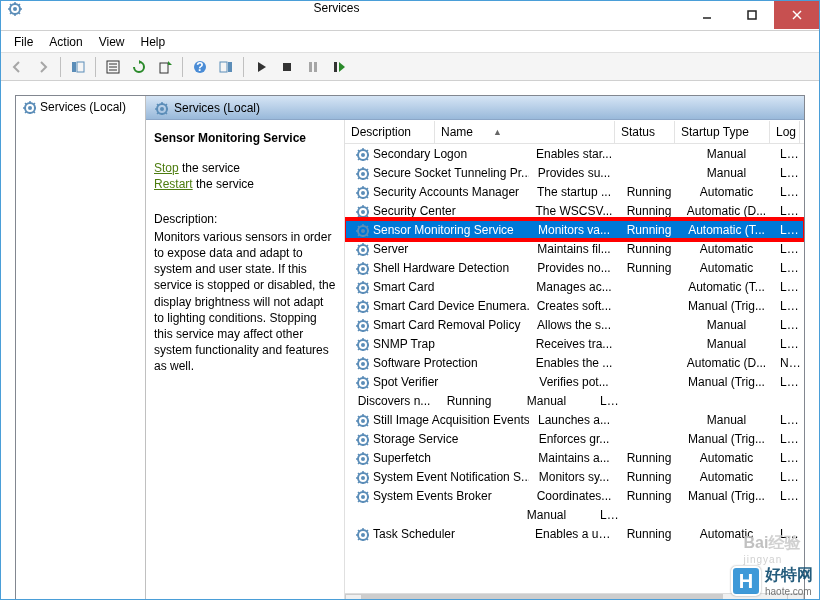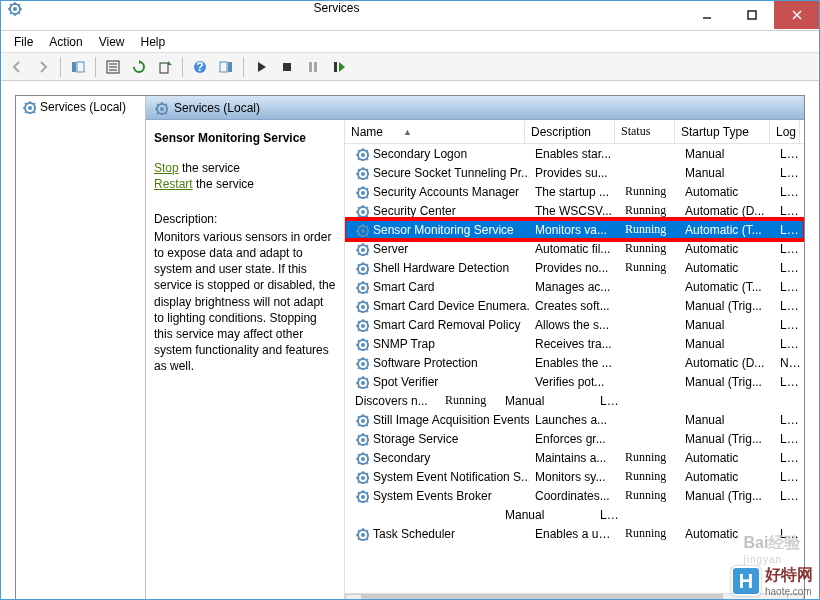--- a/index.html
+++ b/index.html
@@ -41,52 +41,52 @@
 .detail-panel a { color: #4d7c0f; }
 .detail-panel .actions { margin-bottom: 18px; }
 .detail-panel .desc-label { margin-bottom: 2px; }
 
 
 .list-wrap { flex: 1; border-left: 1px solid #e0e0e0; display: flex; flex-direction: column; overflow: hidden; position: relative; }
 .list-header { display: flex; background: #fff; border-bottom: 1px solid #e3e3e3; height: 24px; align-items: center; }
 .list-header .col { padding: 4px 6px; border-right: 1px solid #e3e3e3; font-size: 12px; white-space: nowrap; overflow: hidden; }
 .list-header .col.name { display:flex; align-items:center; gap:20px; }
 .list-header .sort-arrow { font-size: 9px; color: #666; }
-.list-body { flex: 1; overflow-y: scroll; overflow-x: hidden; }
+.list-body { flex: 1; overflow-y: scroll; overflow-x: hidden; text-align: center; }
 .list-row { display: flex; height: 19px; align-items: center; padding-left: 4px; white-space: nowrap; }
 .list-row .cell { padding: 1px 6px; overflow: hidden; text-overflow: ellipsis; font-size: 12px; }
 .list-row .cell.name { display: flex; align-items: center; gap: 4px; }
 .list-row.selected { background: #0078d7; color: #fff; }
 .redbox { outline: 4px solid #ff0000; outline-offset: -1px; }
 .gear-icon { width: 14px; height: 14px; flex-shrink: 0; }
 
 
 .col-name, .cell.name { width: 180px; flex-shrink: 0; }
 .col-desc, .cell.desc { width: 90px; flex-shrink: 0; }
-.col-status, .cell.status { width: 60px; flex-shrink: 0; font-family: Liberation Serif, serif; }
+.col-status, .cell.status { width: 60px; flex-shrink: 0; }
 .col-startup, .cell.startup { width: 95px; flex-shrink: 0; }
 .col-log, .cell.log { width: 30px; flex-shrink: 0; }
 
 
 .hscroll { height: 17px; background: #f0f0f0; display: flex; align-items: center; border-top: 1px solid #ddd; }
 .hscroll .arrow { width: 17px; height: 17px; display: flex; align-items: center; justify-content: center; background: #f0f0f0; border: 1px solid #ccc; font-size: 9px; color: #555; }
 .hscroll .track { flex: 1; height: 17px; background: #f0f0f0; position: relative; }
 .hscroll .thumb { position: absolute; left: 0; width: 85%; height: 100%; background: #cdcdcd; }
 
 
 .list-body::-webkit-scrollbar { width: 17px; }
 .list-body::-webkit-scrollbar-track { background: #f0f0f0; }
 .list-body::-webkit-scrollbar-thumb { background: #cdcdcd; }
 .list-body::-webkit-scrollbar-button { background: #f0f0f0; border: 1px solid #ccc; height: 17px; }
 
 
 .watermark { position: absolute; right: 6px; bottom: 2px; display: flex; align-items: center; gap: 0; opacity: 0.9; flex-direction: column; }
 .wm-haote { display: flex; align-items: center; gap: 4px; }
 .wm-h { width: 30px; height: 30px; background: #2a8fd4; border-radius: 5px; color: #fff; font-weight: bold; font-size: 20px; display: flex; align-items: center; justify-content: center; border: 2px solid #fff; box-shadow: 0 0 2px #888;}
-.wm-text { font-size: 16px; font-weight: bold; color: #7f1d1d; }
+.wm-text { font-size: 16px; font-weight: bold; color: #0c4a6e; }
 .wm-sub { font-size: 10px; color: #666; }
 .wm-baidu { font-size: 16px; font-weight: bold; color: #bbb; }
 .wm-baidu-sub { font-size: 10px; color: #ccc; letter-spacing: 1px;}
 </style>
 </head>
 <body>
 
 <svg width="0" height="0" style="position:absolute">
   <defs>
     <g id="gear">
@@ -239,25 +239,25 @@
         <div class="actions">
           <div><a href="#">Stop</a><span> the service</span></div>
           <div><a href="#">Restart</a><span> the service</span></div>
         </div>
         <div class="desc-label">Description:</div>
         <div class="desc-text">Monitors various sensors in order to expose data and adapt to system and user state.  If this service is stopped or disabled, the display brightness will not adapt to lighting conditions. Stopping this service may affect other system functionality and features as well.</div>
       </div>
 
       <div class="list-wrap">
         <div class="list-header">
+          <div class="col col-desc">Description</div>
           <div class="col col-name name">
               <span>Name</span>
               <span class="sort-arrow">▲</span>
             </div>
-          <div class="col col-desc">Description</div>
           <div class="col col-status">Status</div>
           <div class="col col-startup">Startup Type</div>
           <div class="col col-log">Log</div>
         </div>
         <div class="list-body" id="list-body">
             <div class="list-row">
               <div class="cell name col-name">
                 <svg class="gear-icon">
                   <use href="#gear"></use>
                 </svg>
@@ -316,21 +316,21 @@
               <div class="cell startup col-startup">Automatic (T...</div>
               <div class="cell log col-log">Loc</div>
             </div>
             <div class="list-row">
               <div class="cell name col-name">
                 <svg class="gear-icon">
                   <use href="#gear"></use>
                 </svg>
                 <span>Server</span>
               </div>
-              <div class="cell desc col-desc">Automatic fil...</div>
+              <div class="cell desc col-desc">Maintains fil...</div>
               <div class="cell status col-status">Running</div>
               <div class="cell startup col-startup">Automatic</div>
               <div class="cell log col-log">Loc</div>
             </div>
             <div class="list-row">
               <div class="cell name col-name">
                 <svg class="gear-icon">
                   <use href="#gear"></use>
                 </svg>
                 <span>Shell Hardware Detection</span>
@@ -440,21 +440,21 @@
               <div class="cell desc col-desc">Enforces gr...</div>
               <div class="cell status col-status"></div>
               <div class="cell startup col-startup">Manual (Trig...</div>
               <div class="cell log col-log">Loc</div>
             </div>
             <div class="list-row">
               <div class="cell name col-name">
                 <svg class="gear-icon">
                   <use href="#gear"></use>
                 </svg>
-                <span>Secondary</span>
+                <span>Superfetch</span>
               </div>
               <div class="cell desc col-desc">Maintains a...</div>
               <div class="cell status col-status">Running</div>
               <div class="cell startup col-startup">Automatic</div>
               <div class="cell log col-log">Loc</div>
             </div>
             <div class="list-row">
               <div class="cell name col-name">
                 <svg class="gear-icon">
                   <use href="#gear"></use>

